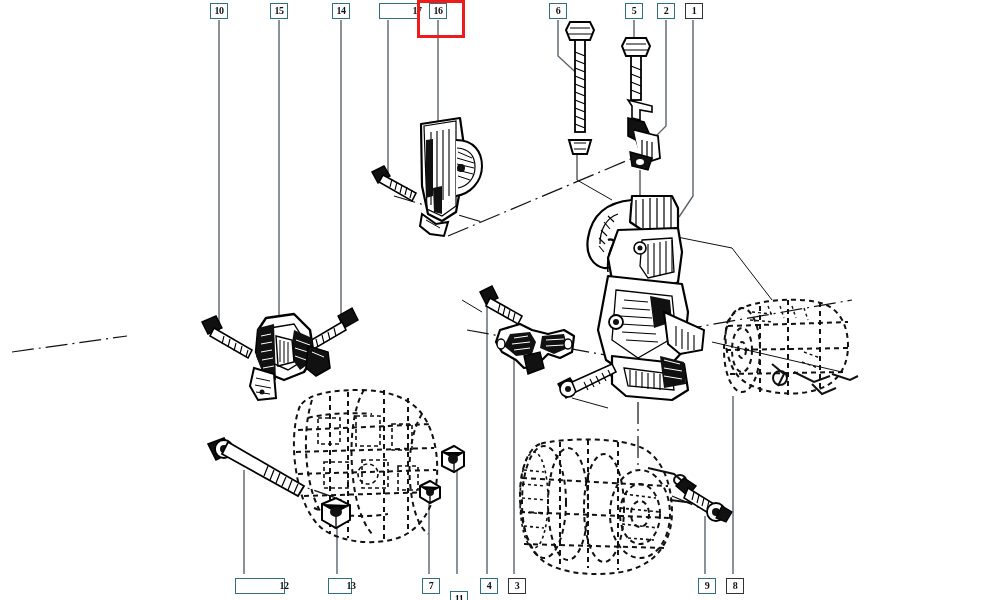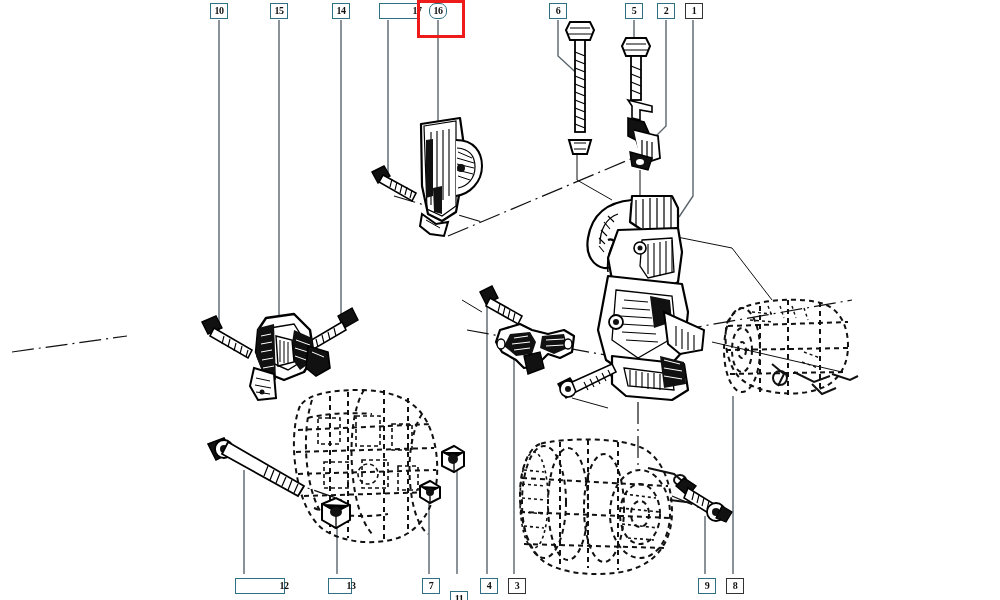--- a/index.html
+++ b/index.html
@@ -383,21 +383,21 @@
     </div>
 <div class="callout" style="left:258px;top:3px;">
       <span class="num">15</span>
     </div>
 <div class="callout" style="left:320px;top:3px;">
       <span class="num">14</span>
     </div>
 <div class="callout" style="left:367px;top:3px;padding-left:37px;">
       <span class="num">17</span>
     </div>
-<div class="callout" style="left:417px;top:3px;border-radius:7px;">
+<div class="callout" style="left:417px;top:3px;">
       <span class="num">16</span>
     </div>
 <div class="callout" style="left:537px;top:3px;">
       <span class="num">6</span>
     </div>
 <div class="callout" style="left:613px;top:3px;">
       <span class="num">5</span>
     </div>
 <div class="callout" style="left:645px;top:3px;">
       <span class="num">2</span>

